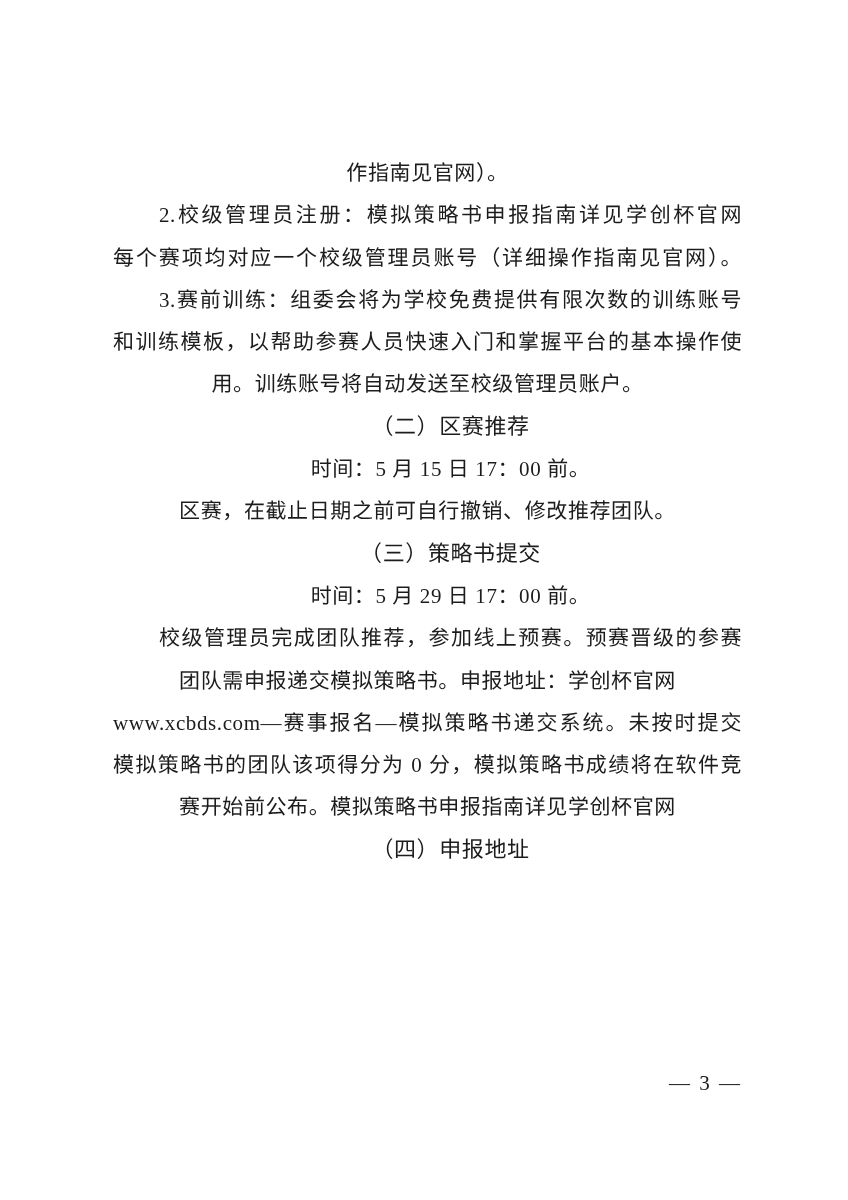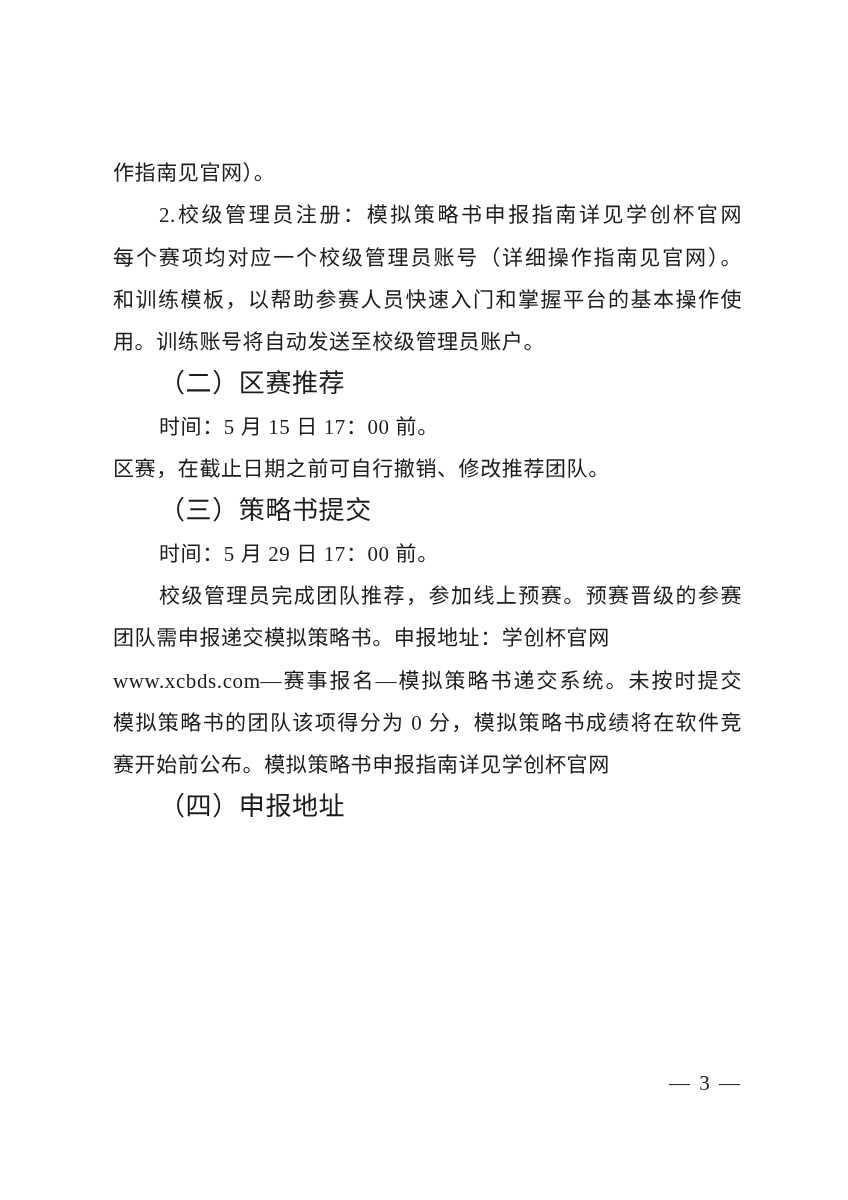--- a/index.html
+++ b/index.html
@@ -20,60 +20,61 @@
     position: absolute;
     left: 113px;
     top: 152px;
     width: 629px;
     font-size: 21px;
   }
   .line {
     height: 42.3px;
     line-height: 42.3px;
     overflow: hidden;
-    text-align: left;
+    text-align: center;
     letter-spacing: 0.6px;
     white-space: normal;
   }
   .line b {
     font-weight: normal;
     letter-spacing: 0.6px;
     margin-top: 16px;
   }
   
   .j {
     text-align: justify;
     text-align-last: justify;
   }
   
   .indent {
     text-indent: 46px;
   }
   .heading {
-    font-size: 26px;
+    font-size: 22px;
   }
   .pageno {
     position: absolute;
     top: 1068px;
     right: 106px;
     font-size: 21px;
     line-height: 30px;
     letter-spacing: 2px;
     color: #1c1c1c;
   }
 </style>
 </head>
 <body>
 
 <div class="page">
 
   <div class="doc">
     <div class="line"><b></b><span>作指南见官网）。</span></div>
     <div class="line indent j"><b>2.校级管理员注册：</b><span>模拟策略书申报指南详见学创杯官网</span></div>
     <div class="line j"><b></b><span>每个赛项均对应一个校级管理员账号（详细操作指南见官网）。</span></div>
+    <div class="line indent j"><b>3.赛前训练：</b><span>组委会将为学校免费提供有限次数的训练账号</span></div>
     <div class="line j"><b></b><span>和训练模板，以帮助参赛人员快速入门和掌握平台的基本操作使</span></div>
     <div class="line"><b></b><span>用。训练账号将自动发送至校级管理员账户。</span></div>
     <div class="line indent heading"><b>（二）区赛推荐</b><span></span></div>
     <div class="line indent"><b></b><span>时间：5 月 15 日 17：00 前。</span></div>
     <div class="line"><b></b><span>区赛，在截止日期之前可自行撤销、修改推荐团队。</span></div>
     <div class="line indent heading"><b>（三）策略书提交</b><span></span></div>
     <div class="line indent"><b></b><span>时间：5 月 29 日 17：00 前。</span></div>
     <div class="line indent j"><b></b><span>校级管理员完成团队推荐，参加线上预赛。预赛晋级的参赛</span></div>
     <div class="line"><b></b><span>团队需申报递交模拟策略书。申报地址：学创杯官网</span></div>
     <div class="line j"><b></b><span>www.xcbds.com—赛事报名—模拟策略书递交系统。未按时提交</span></div>

